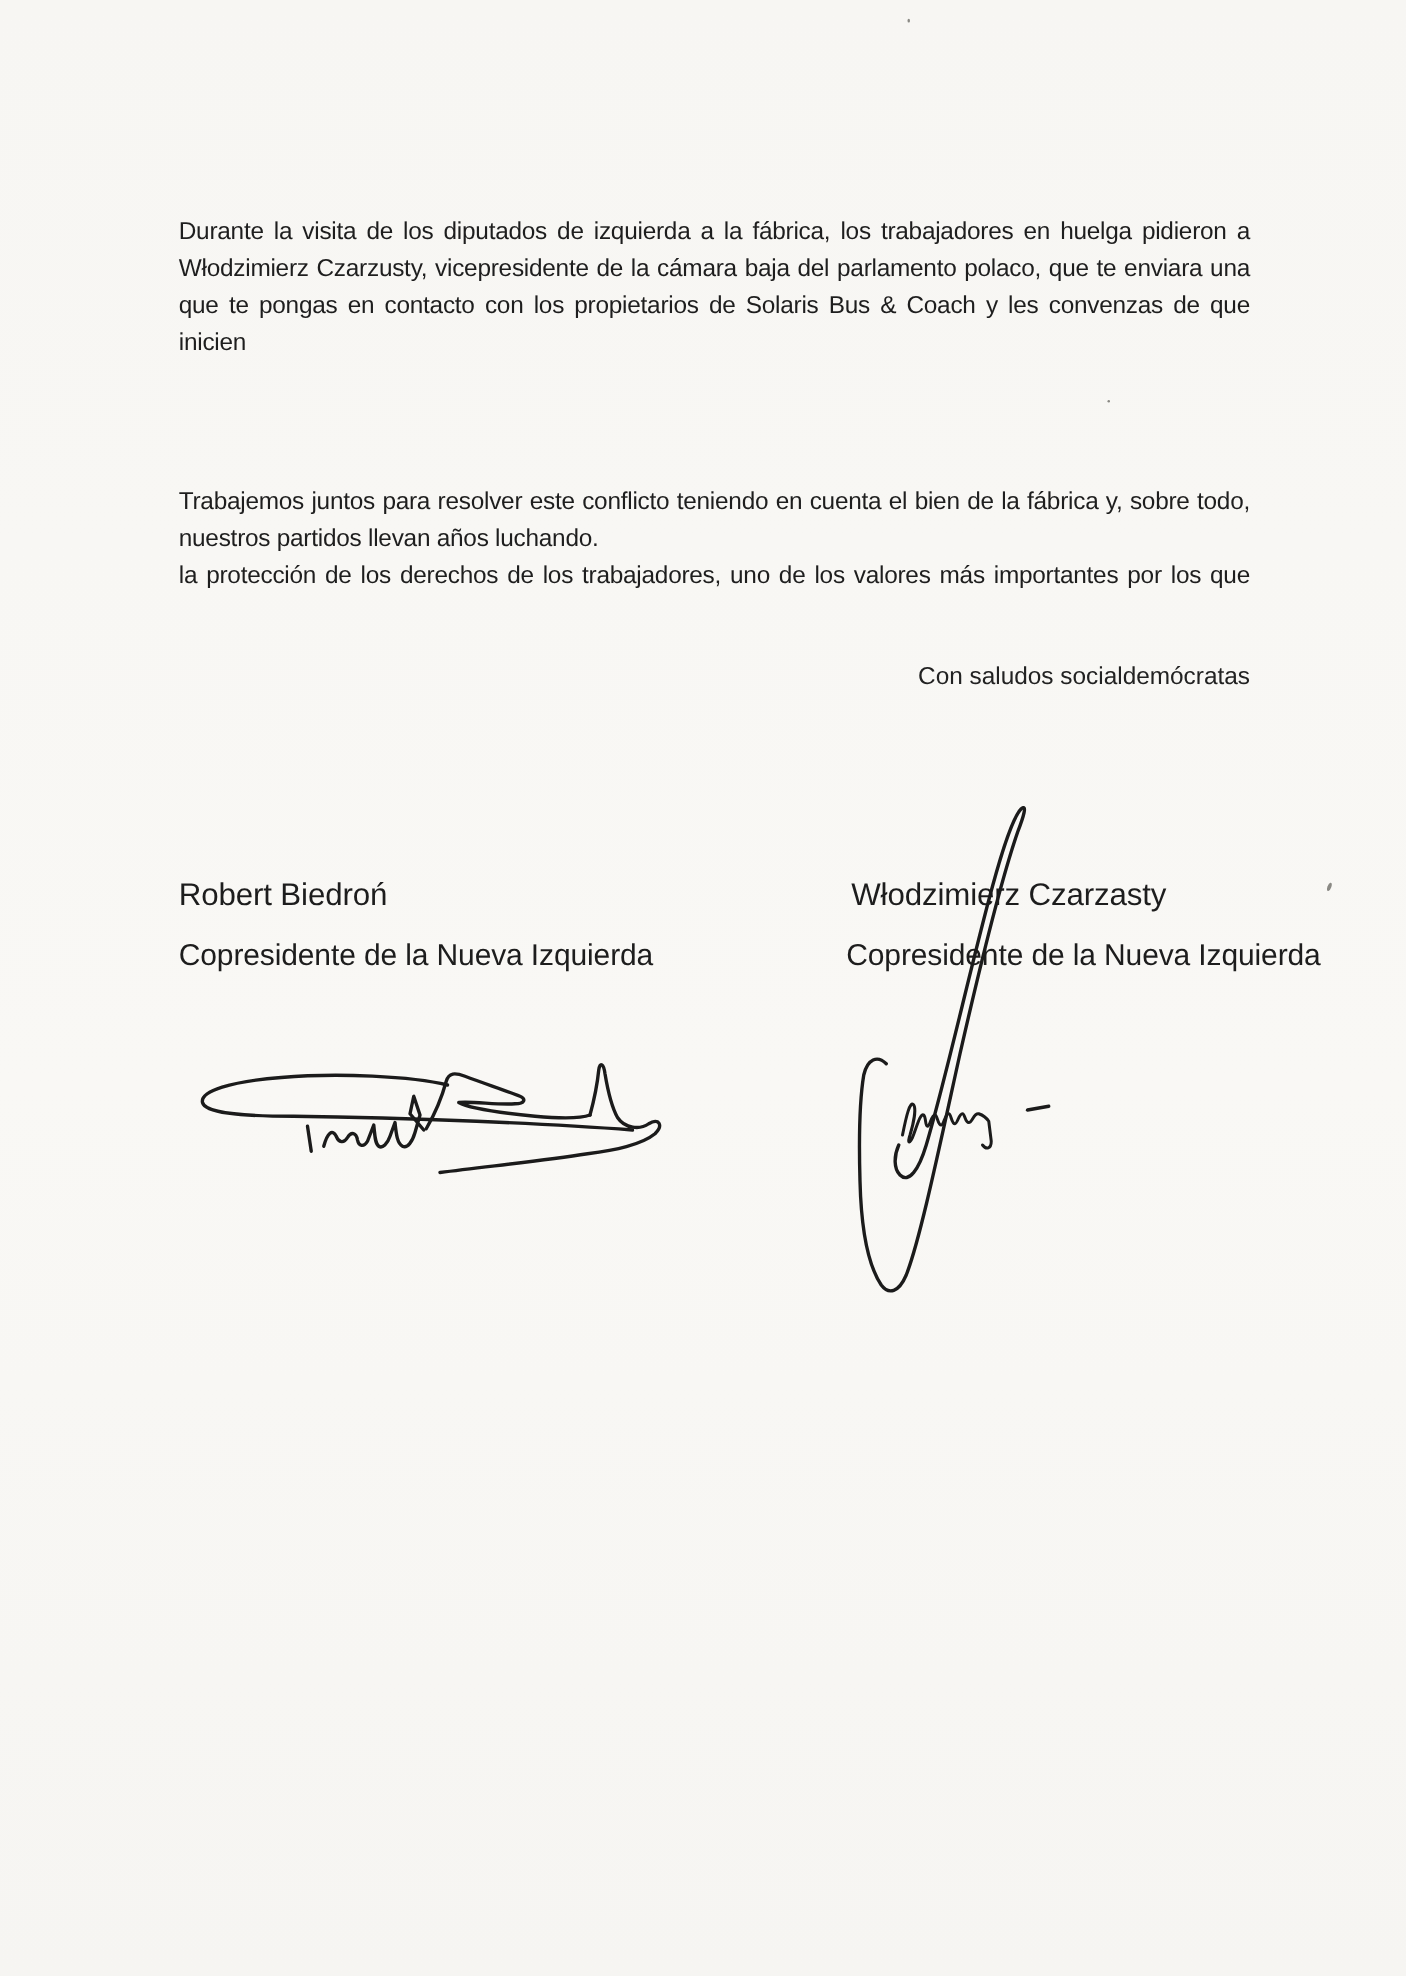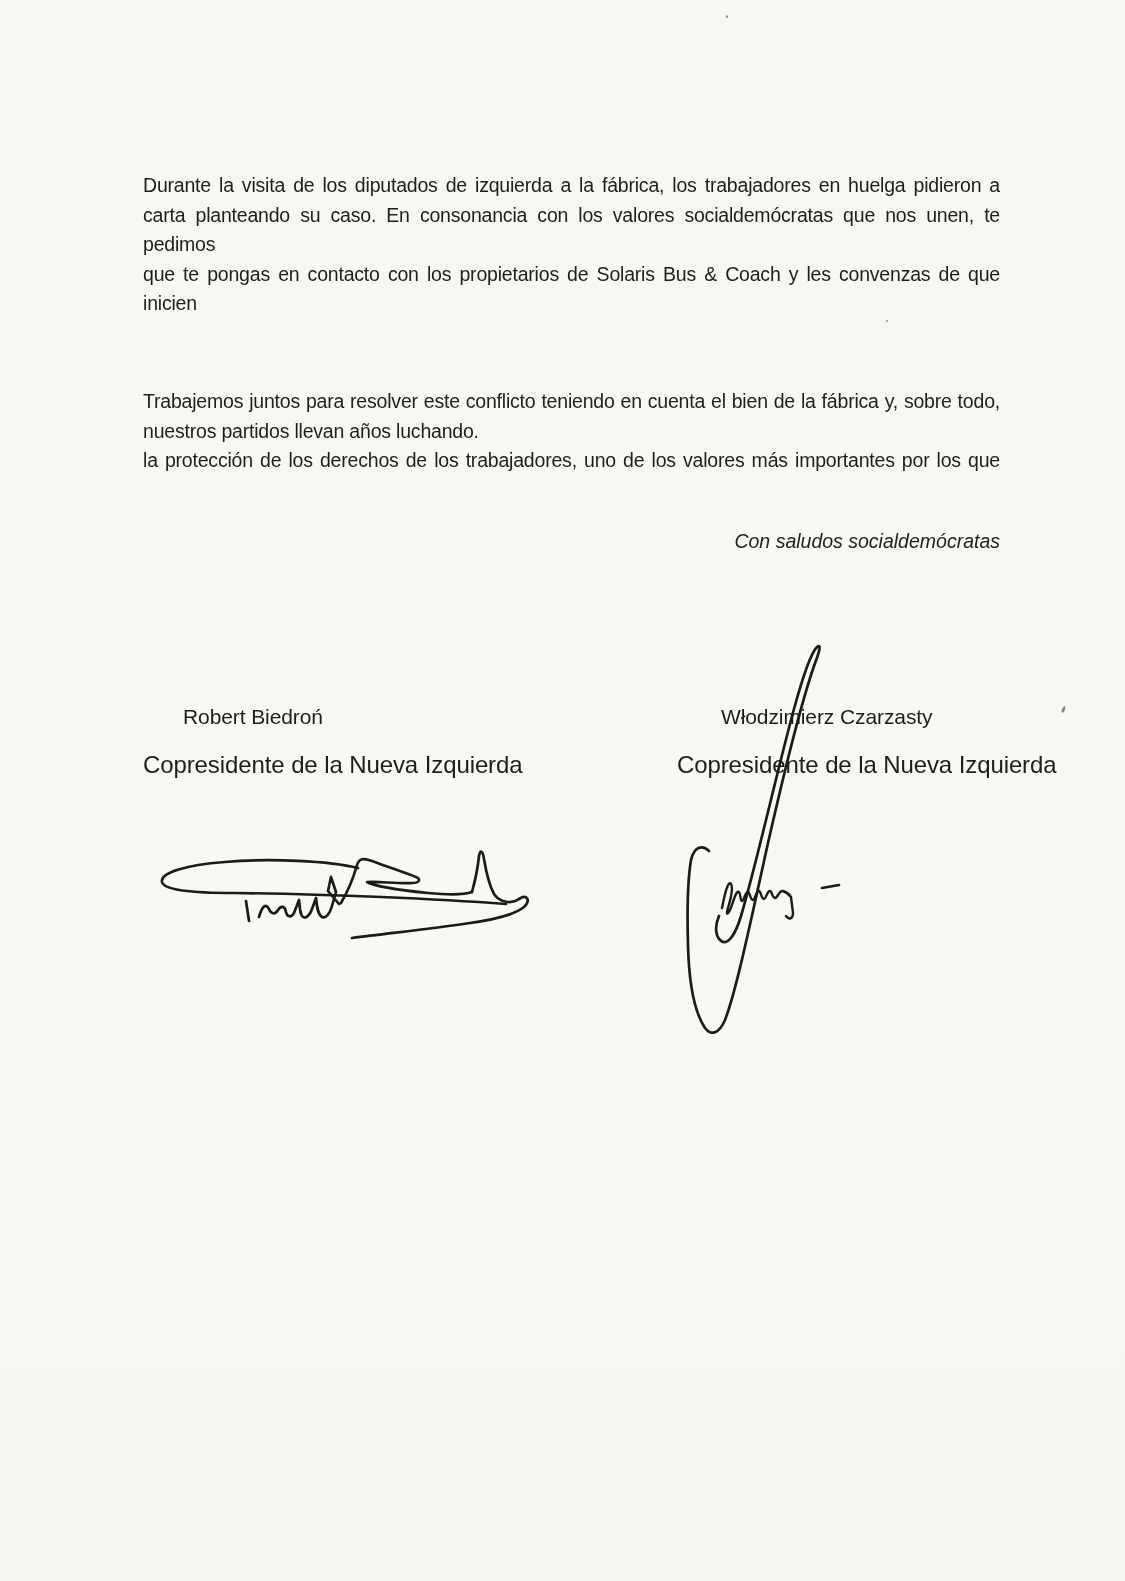--- a/index.html
+++ b/index.html
@@ -29,31 +29,29 @@
     white-space:normal;
     color:#1e1e1e;
   }
   .pline.last{
     text-align-last:left;
   }
   .closing{
     position:absolute;
     left:143px;top:527px;width:857px;
     font-size:19.5px;line-height:29.5px;
-    font-style:italic;
     text-align:right;
     color:#222;
   }
   .sig-name{
     position:absolute;
-    font-size:21px;line-height:29.5px;
+    font-size:25px;line-height:29.5px;
     letter-spacing:-0.1px;
     color:#1d1d1d;
     white-space:nowrap;
-    margin-left:40px;
   }
   .sig-title{
     position:absolute;
     font-size:24px;line-height:29.5px;
     letter-spacing:-0.1px;
     color:#1d1d1d;
     white-space:nowrap;
   }
   .ink-layer{
     position:absolute;left:0;top:0;width:1125px;height:1581px;
@@ -61,21 +59,21 @@
   }
   .speck{position:absolute;background:#8a8984;border-radius:50%;}
 </style>
 </head>
 <body>
 
 <div class="page">
 
   <div class="textblock" style="top:171px;">
     <span class="pline">Durante la visita de los diputados de izquierda a la fábrica, los trabajadores en huelga pidieron a</span>
-    <span class="pline">carta planteando su caso. En consonancia con los valores socialdemócratas que nos unen, te pedimos</span>
+    <span class="pline">Włodzimierz Czarzusty, vicepresidente de la cámara baja del parlamento polaco, que te enviara una</span>
     <span class="pline">que te pongas en contacto con los propietarios de Solaris Bus &amp; Coach y les convenzas de que inicien</span>
   </div>
 
   <div class="textblock" style="top:387px;">
     <span class="pline">Trabajemos juntos para resolver este conflicto teniendo en cuenta el bien de la fábrica y, sobre todo,</span>
     <span class="pline last">nuestros partidos llevan años luchando.</span>
     <span class="pline">la protección de los derechos de los trabajadores, uno de los valores más importantes por los que</span>
   </div>
 
   <div class="closing">Con saludos socialdemócratas</div>

